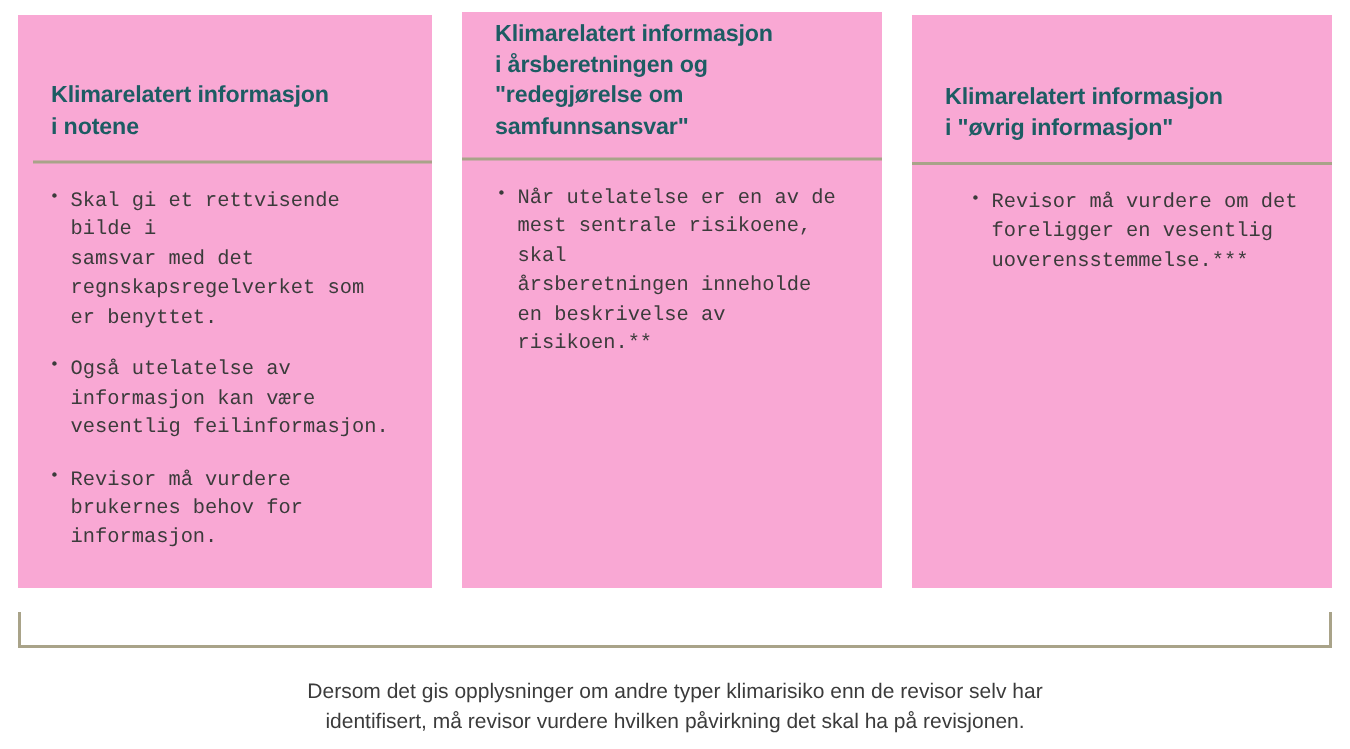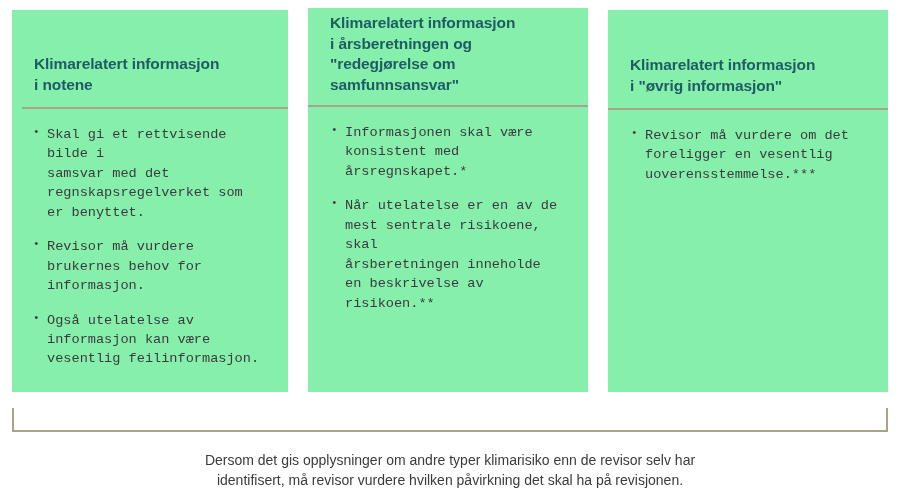--- a/index.html
+++ b/index.html
@@ -27,21 +27,21 @@
   .columns {
     position: absolute;
     left: 0;
     top: 0;
     width: 900px;
     height: 396px;
   }
 
   .card {
     position: absolute;
-    background: #86efac;
+    background: #f9a8d4;
     box-sizing: border-box;
   }
 
   .card-1 { left: 12px;  top: 10px; width: 276px; height: 382px; }
   .card-2 { left: 308px; top: 8px;  width: 280px; height: 384px; }
   .card-3 { left: 608px; top: 10px; width: 280px; height: 382px; }
 
   .card-header {
     box-sizing: border-box;
     display: flex;
@@ -72,21 +72,21 @@
   .card-2 .divider { margin-left: 0px;  margin-right: 0px; }
   .card-3 .divider { margin-left: 0px;  margin-right: 0px; }
 
   .card-body {
     padding: 16px 16px 0 20px;
     box-sizing: border-box;
     font-family: Liberation Mono, monospace;
   }
   .card-1 .card-body { padding-left: 20px; padding-right: 14px; }
   .card-2 .card-body { padding-left: 22px; padding-right: 18px; }
-  .card-3 .card-body { padding-left: 22px; padding-right: 14px; }
+  .card-3 .card-body { padding-left: 22px; padding-right: 14px; margin-left: 16px; }
 
   ul.bullets {
     list-style: none;
     margin: 0;
     padding: 0;
   }
   ul.bullets li {
     position: relative;
     padding-left: 15px;
     margin-bottom: 15px;
@@ -151,49 +151,44 @@
       <div class="divider"></div>
       <div class="card-body">
         <ul class="bullets">
           <li>
             <span class="bullet-text">Skal gi et rettvisende bilde i
 samsvar med det
 regnskapsregelverket som
 er benyttet.</span>
           </li>
           <li>
+            <span class="bullet-text">Også utelatelse av
+informasjon kan være
+vesentlig feilinformasjon.</span>
+          </li>
+          <li>
             <span class="bullet-text">Revisor må vurdere
 brukernes behov for
 informasjon.</span>
-          </li>
-          <li>
-            <span class="bullet-text">Også utelatelse av
-informasjon kan være
-vesentlig feilinformasjon.</span>
           </li>
         </ul>
       </div>
     </div>
 
     <div class="card card-2">
       <div class="card-header">
         <h2 class="card-title">Klimarelatert informasjon
 i årsberetningen og
 "redegjørelse om
 samfunnsansvar"</h2>
       </div>
       <div class="divider"></div>
       <div class="card-body">
         <ul class="bullets">
           <li>
-            <span class="bullet-text">Informasjonen skal være
-konsistent med
-årsregnskapet.*</span>
-          </li>
-          <li>
             <span class="bullet-text">Når utelatelse er en av de
 mest sentrale risikoene, skal
 årsberetningen inneholde
 en beskrivelse av
 risikoen.**</span>
           </li>
         </ul>
       </div>
     </div>
 

